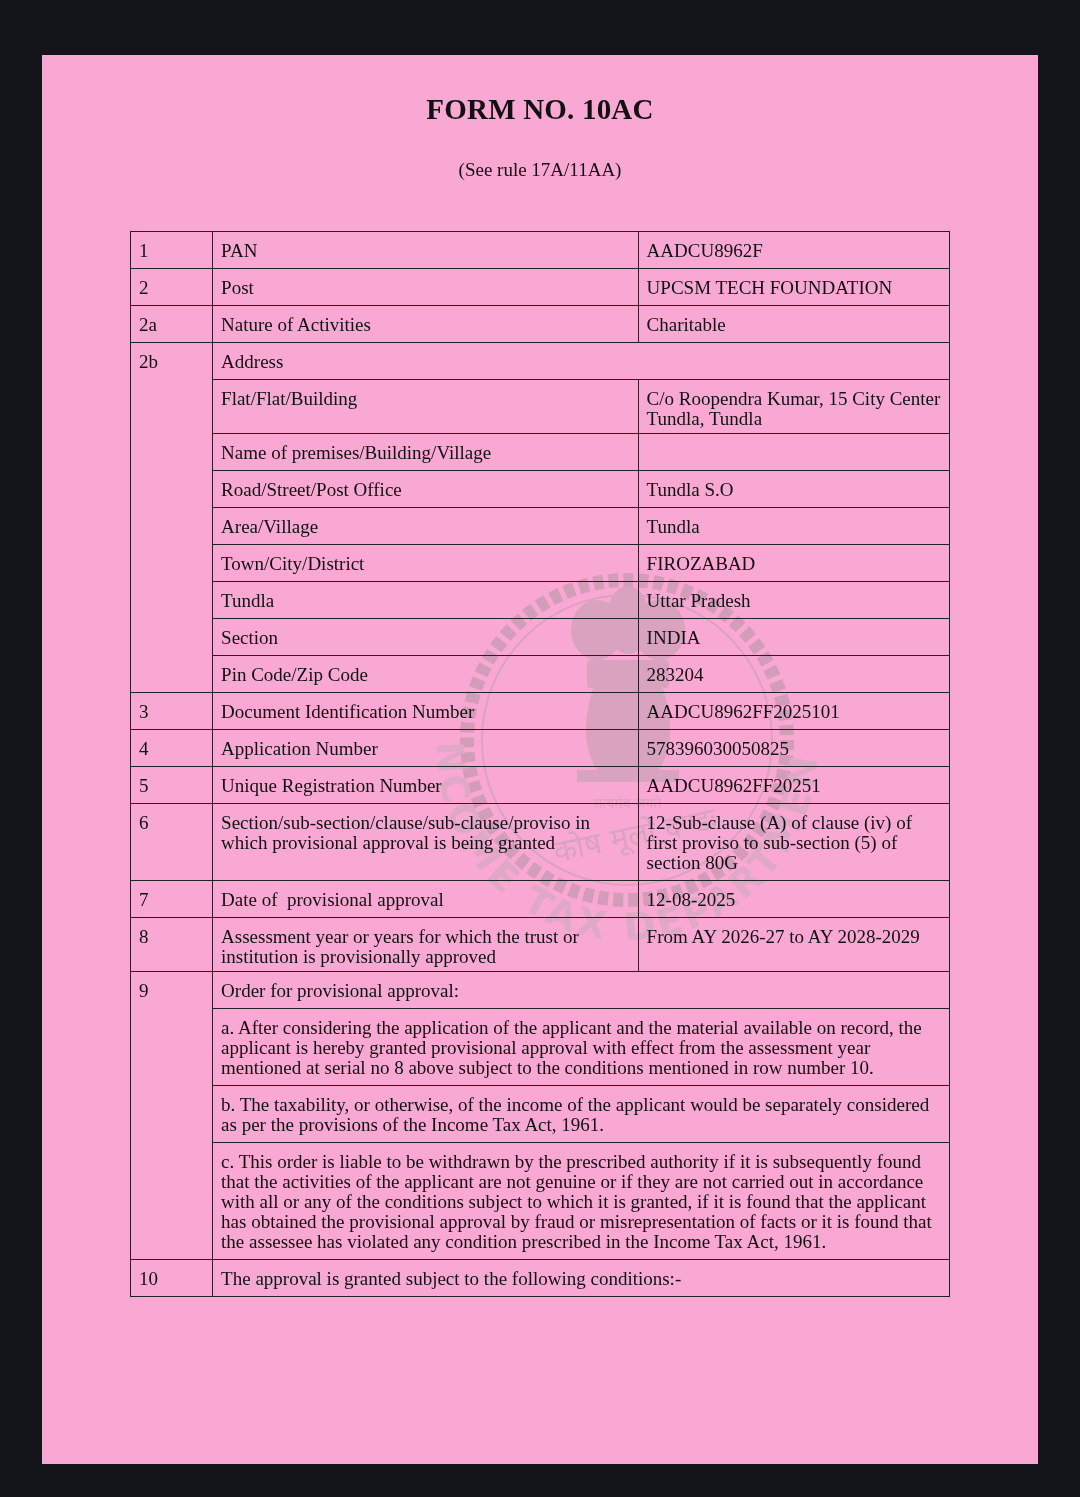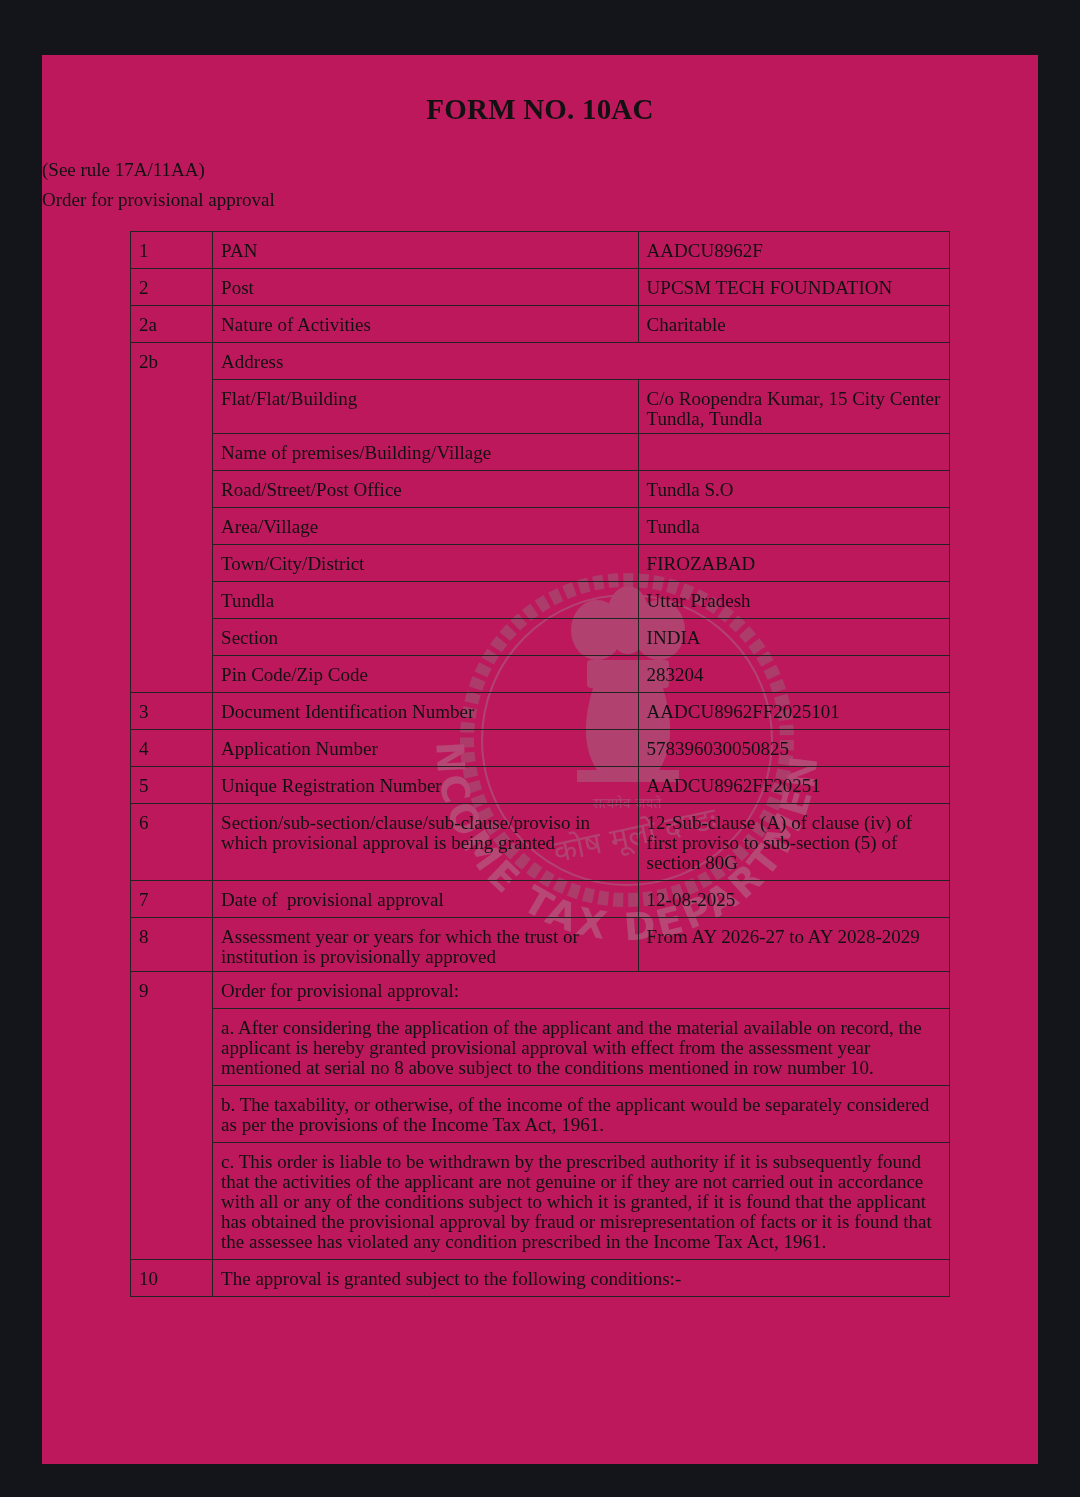--- a/index.html
+++ b/index.html
@@ -14,36 +14,37 @@
       overflow: hidden;
       font-family: "Liberation Serif", "DejaVu Serif", serif;
       color: #111;
     }
     .page {
       position: absolute;
       left: 42px;
       top: 55px;
       width: 996px;
       height: 1409px;
-      background: #be185d;
+      background: #f9a8d4;
     }
     .title {
       position: absolute;
       left: 0;
       width: 100%;
       top: 38px;
       text-align: center;
       font-weight: bold;
       font-size: 29px;
       letter-spacing: 0.2px;
     }
     .subtitle {
       position: absolute;
       left: 0;
       width: 100%;
+      text-align: center;
       font-size: 19px;
     }
     .sub1 { top: 104px; }
     .sub2 { top: 134px; }
 
     .watermark {
       position: absolute;
       left: 355px;
       top: 485px;
       width: 460px;
@@ -74,21 +75,20 @@
     td.noborder-bottom { border-bottom: none !important; }
     td.para { padding-top: 9px; padding-bottom: 5px; }
   </style>
 </head>
 <body>
 
 <div class="page">
 
   <div class="title">FORM NO. 10AC</div>
   <div class="subtitle sub1">(See rule 17A/11AA)</div>
-  <div class="subtitle sub2">Order for provisional approval</div>
 
   <svg class="watermark" viewBox="0 0 460 400">
     <defs>
       <path id="arcBottom" d="M 40 210 A 190 190 0 0 0 420 210"></path>
     </defs>
 
     <circle cx="230" cy="200" r="160" fill="none" stroke="#888" stroke-width="14" stroke-dasharray="10 5"></circle>
     <circle cx="230" cy="200" r="145" fill="none" stroke="#999" stroke-width="2"></circle>
 
     <g fill="#999">

